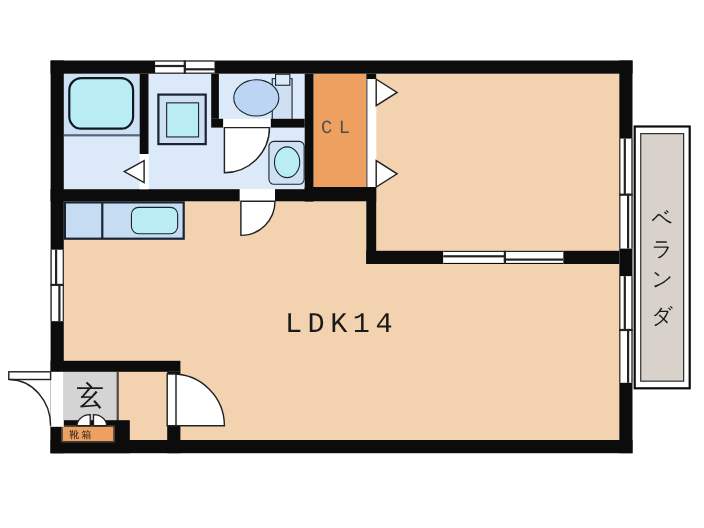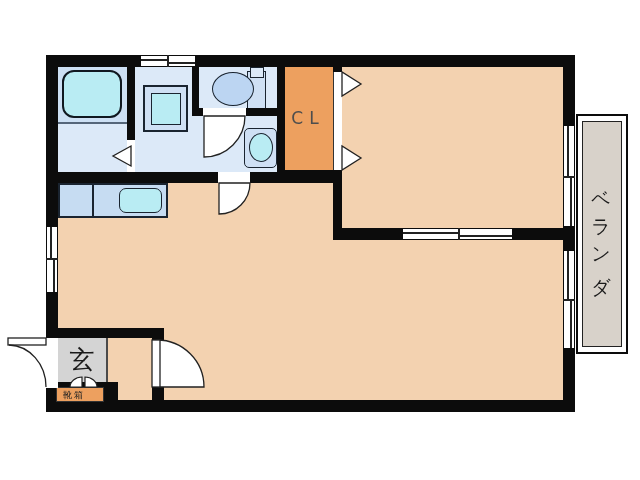--- a/index.html
+++ b/index.html
@@ -2,21 +2,21 @@
 <html style="--wall: #0c0c0c; --floor-peach: #f3d2b0; --closet-orange: #eda05f; --wet-room-blue: #dce9f8; --bath-upper-blue: #cde0f4; --fixture-blue: #cfe0f4; --counter-blue: #c6dcf2; --fixture-cyan: #b9ecf3; --toilet-bowl-blue: #bcd5f2; --entrance-gray: #d4d4d4; --veranda-gray: #d8d2ca; --line-dark: #222222; --bg: #ffffff;"><head>
 <meta charset="utf-8">
 <style>
   html,body{margin:0;padding:0;background:#fff;}
   body{font-family:"DejaVu Sans",sans-serif;}
   #plan{position:relative;width:640px;height:480px;background:var(--bg,#fff);overflow:hidden;}
   .a{position:absolute;box-sizing:border-box;}
   .wall{background:var(--wall,#0c0c0c);}
   .white{background:#fff;}
   .sash{background:var(--line-dark,#222);}
-  .lbl{color:#1a1a1a;text-align:center;white-space:nowrap;}
+  .lbl{color:#1a1a1a;text-align:center;white-space:nowrap;font-family:Liberation Mono, monospace;}
   #veranda-outer{background:#fff;border:2px solid var(--wall,#0c0c0c);}
   #veranda-inner{background:var(--veranda-gray,#d8d2ca);border:1px solid var(--line-dark,#222);
                  display:flex;align-items:center;justify-content:center;}
   .vtext{writing-mode:vertical-rl;text-orientation:upright;letter-spacing:7px;font-size:19px;color:#1a1a1a;}
   svg{position:absolute;left:0;top:0;}
 </style>
 </head>
 <body>
 
 <div id="plan">
@@ -109,17 +109,18 @@
     <rect x="152" y="340" width="8" height="47" fill="#fff" stroke="#222" stroke-width="1.3"></rect>
     <path d="M219 183 L250 183 A31 31 0 0 1 219 214 Z" fill="#fff" stroke="#222" stroke-width="1.3"></path>
     <path d="M204 116 L245 116 A41 41 0 0 1 204 157 Z" fill="#fff" stroke="#222" stroke-width="1.3"></path>
     <path d="M131 146 L131 166 L113 156 Z" fill="#fff" stroke="#222" stroke-width="1.3"></path>
     <path d="M342 72 L342 96 L361 84 Z" fill="#fff" stroke="#222" stroke-width="1.3"></path>
     <path d="M342 146 L342 170 L361 158 Z" fill="#fff" stroke="#222" stroke-width="1.3"></path>
     <path d="M82 387 L82 377 A12 10 0 0 0 70 387 Z" fill="#fff" stroke="#222" stroke-width="1.2"></path>
     <path d="M85 387 L85 377 A12 10 0 0 1 97 387 Z" fill="#fff" stroke="#222" stroke-width="1.2"></path>
   </svg>
 
+  <div class="a lbl" style="left:183px;top:280px;width:255px;font-size:26px;letter-spacing:5px;">LDK14</div>
   <div class="a lbl" style="left:283px;top:108px;width:50px;font-size:17px;letter-spacing:6px;color:#4d4d4d;">CL</div>
   <div class="a lbl" style="left:58px;top:343px;width:48px;font-size:25px;">玄</div>
   <div class="a lbl" style="left:56px;top:389px;width:36px;font-size:9px;letter-spacing:2px;color:#222;">靴箱</div>
 
 </div>
 
 </body></html>

